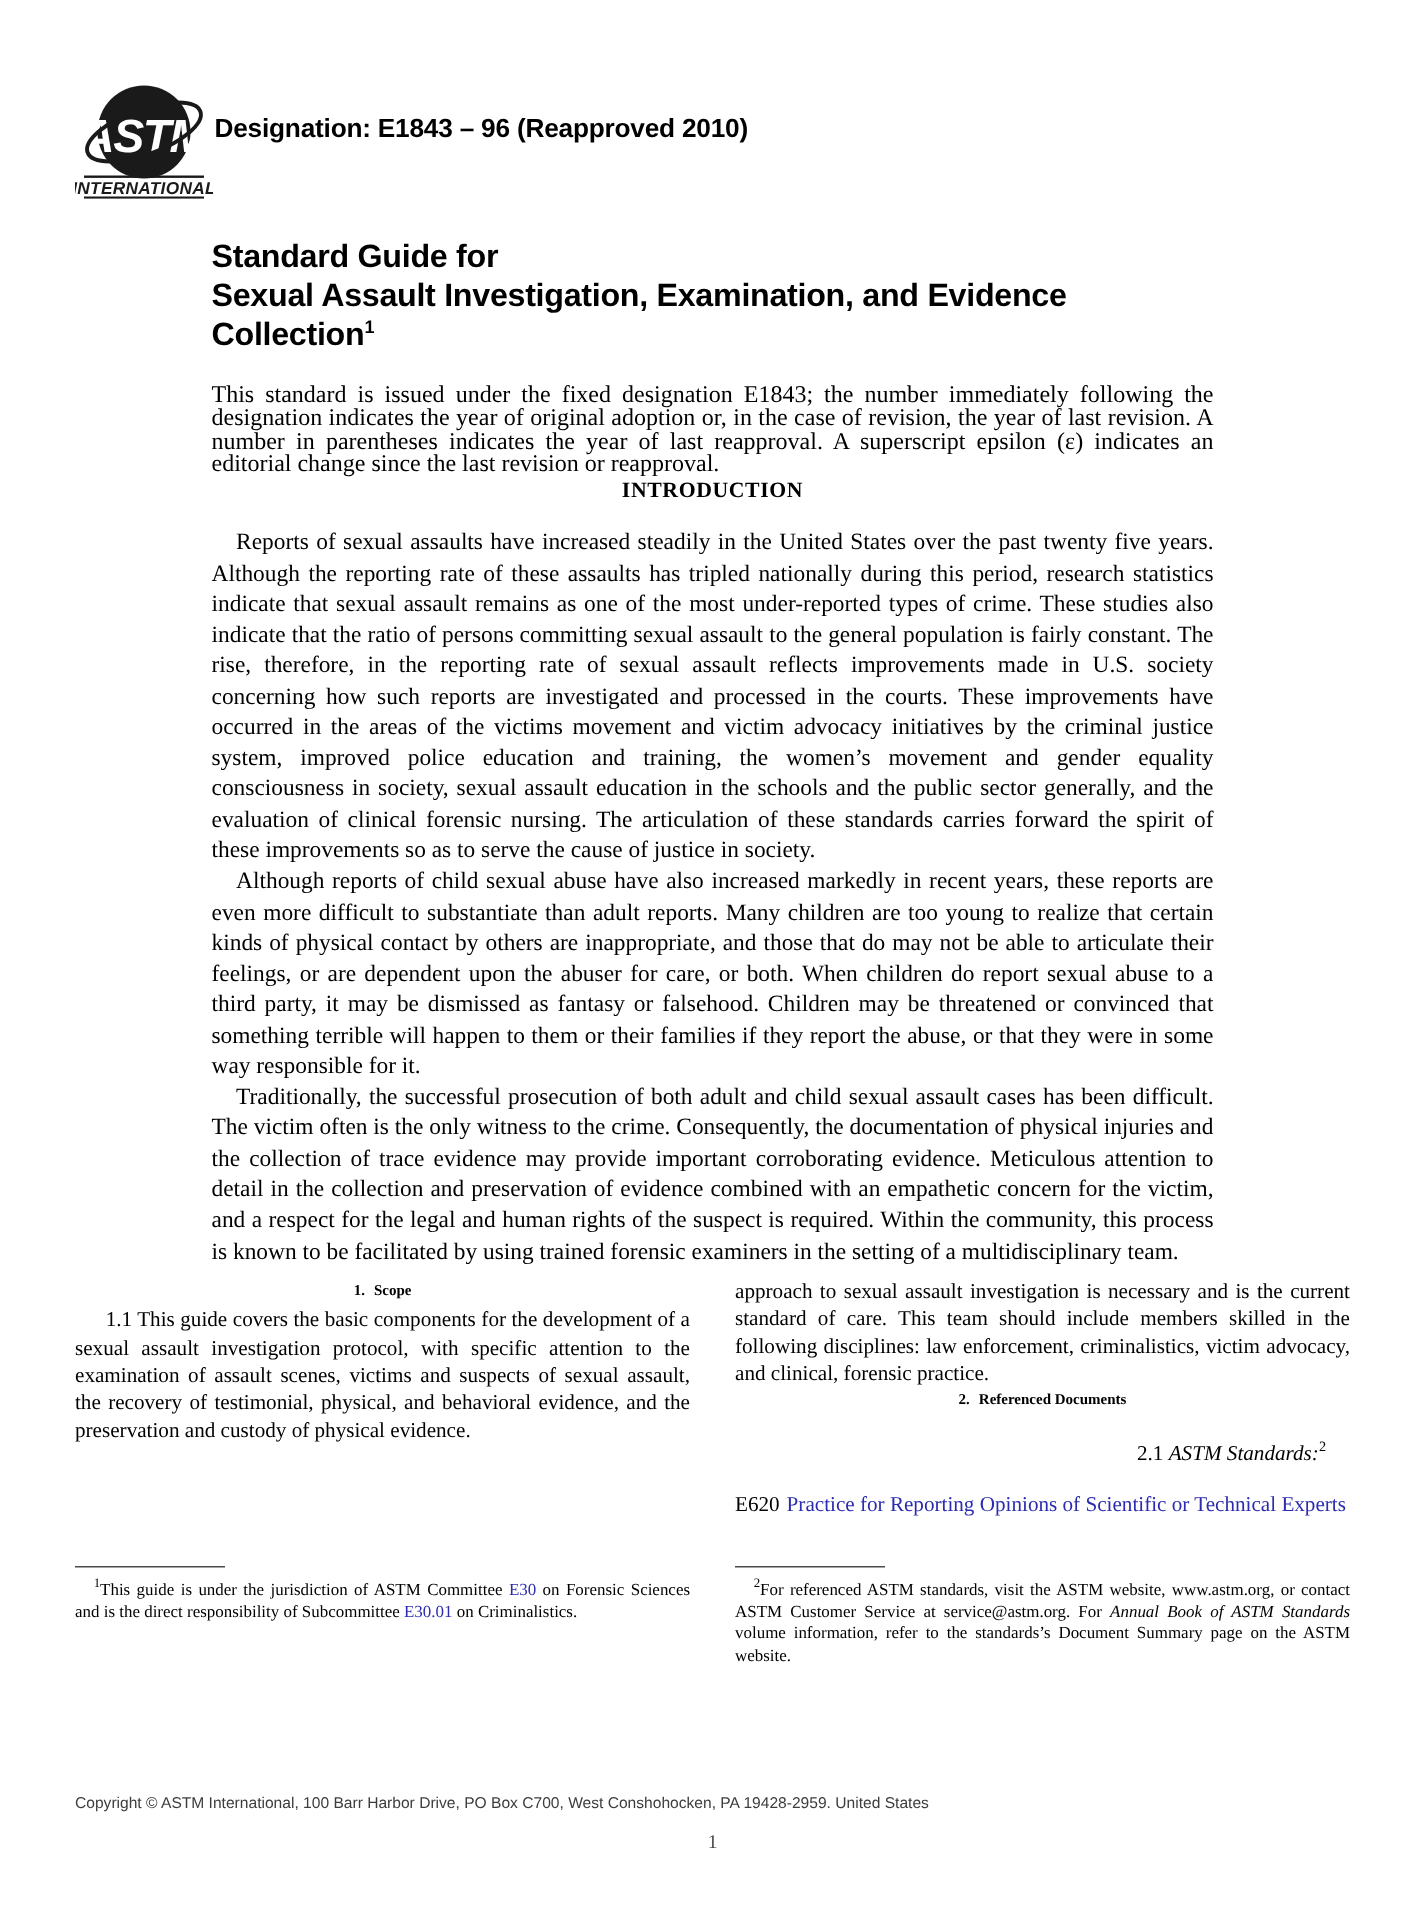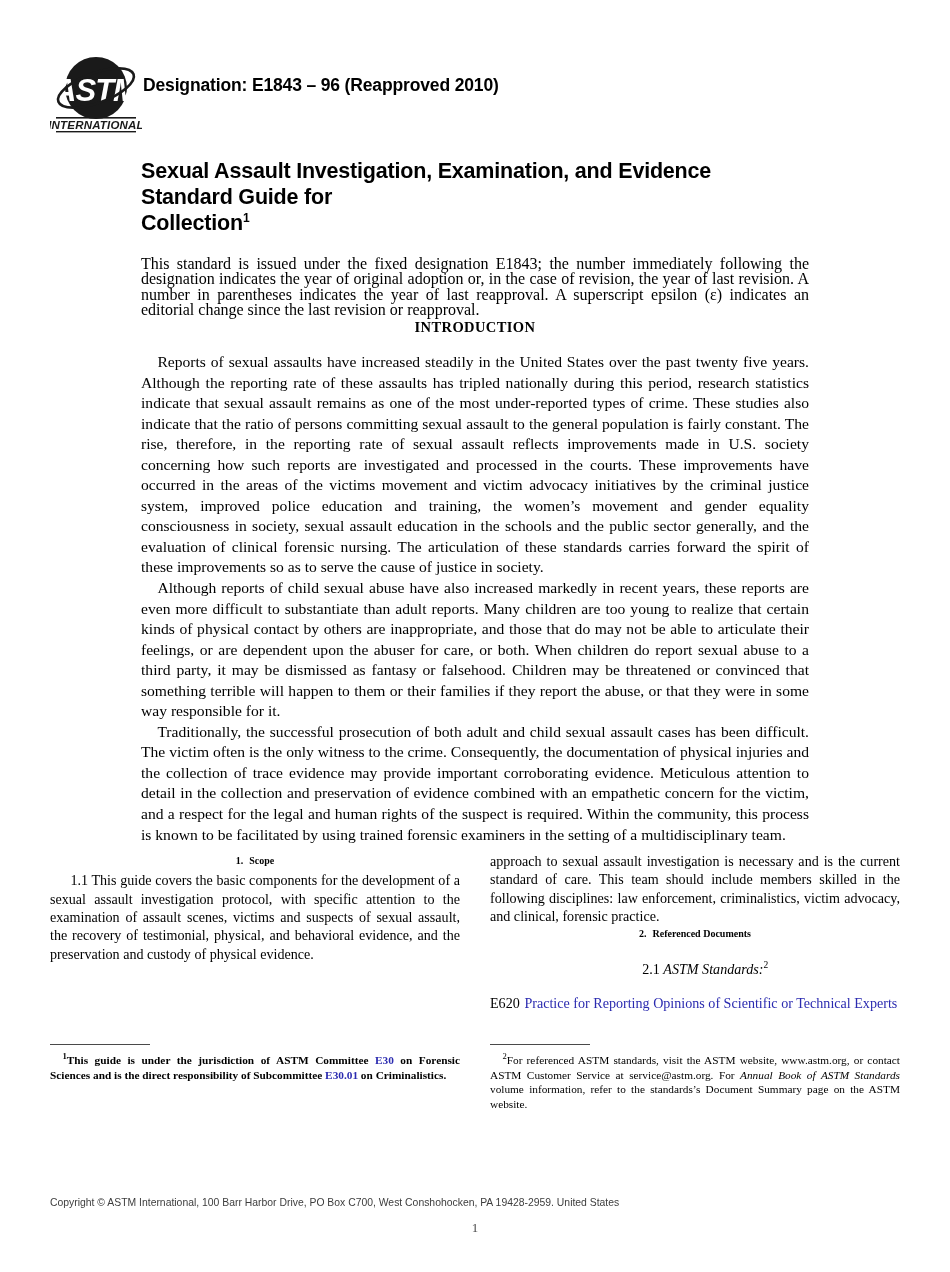--- a/index.html
+++ b/index.html
@@ -139,21 +139,21 @@
     margin: 0;
     text-indent: 1.45em;
     text-align: justify;
   }
   .para + .para { margin-top: 9px; }
   .para-cont { margin: 0; text-indent: 0; text-align: justify; }
 
   .subsec {
     margin: 16px;
     text-indent: 1.45em;
-    text-align: center;
+    text-align: right;
   }
   .subsec .it { font-style: italic; }
   .subsec sup { font-size: 9.5px; vertical-align: super; line-height: 0; }
 
   .ref-entry {
     margin: 0;
     text-indent: 0;
     padding-left: 2.55em;
     text-align: justify;
   }
@@ -165,21 +165,21 @@
 
   
   .footnotes {
     position: absolute;
     left: 50px;
     top: 1044px;
     width: 850px;
     height: 120px;
   }
   .fn-col { position: absolute; top: 0; width: 410px; }
-  .fn-col.left  { left: 0px; font-weight: bold; }
+  .fn-col.left  { left: 0px; }
   .fn-col.right { left: 440px; }
   .fn-rule {
     width: 100px;
     height: 1px;
     background: #4a4a4a;
     margin: 0 0 8px 0;
   }
   .fn-text {
     font-size: 11.3px;
     line-height: 14.6px;
@@ -231,22 +231,22 @@
         <rect x="6" y="62" width="80" height="1.6" fill="#1a1a1a"></rect>
         <text x="46" y="74" font-size="11.5" text-anchor="middle" fill="#1a1a1a" font-family="Liberation Sans, sans-serif" font-weight="bold" font-style="italic" letter-spacing="0.2">INTERNATIONAL</text>
         <rect x="6" y="76" width="80" height="1.4" fill="#1a1a1a"></rect>
       </svg>
     </div>
 
     <div class="designation">Designation: E1843 – 96 (Reapproved 2010)</div>
   </div>
 
   <div class="title-block">
+    <div class="title-line">Standard Guide for</div>
     <div class="title-line">Sexual Assault Investigation, Examination, and Evidence</div>
-    <div class="title-line">Standard Guide for</div>
     <div class="title-line"><span>Collection</span><sup>1</sup></div>
   </div>
 
   <div class="notice">This standard is issued under the fixed designation E1843; the number immediately following the designation indicates the year of original adoption or, in the case of revision, the year of last revision. A number in parentheses indicates the year of last reapproval. A superscript epsilon (ε) indicates an editorial change since the last revision or reapproval.</div>
 
   <div class="intro-heading">INTRODUCTION</div>
 
   <div class="intro-body">
     <p>Reports of sexual assaults have increased steadily in the United States over the past twenty five years. Although the reporting rate of these assaults has tripled nationally during this period, research statistics indicate that sexual assault remains as one of the most under-reported types of crime. These studies also indicate that the ratio of persons committing sexual assault to the general population is fairly constant. The rise, therefore, in the reporting rate of sexual assault reflects improvements made in U.S. society concerning how such reports are investigated and processed in the courts. These improvements have occurred in the areas of the victims movement and victim advocacy initiatives by the criminal justice system, improved police education and training, the women’s movement and gender equality consciousness in society, sexual assault education in the schools and the public sector generally, and the evaluation of clinical forensic nursing. The articulation of these standards carries forward the spirit of these improvements so as to serve the cause of justice in society.</p>
     <p>Although reports of child sexual abuse have also increased markedly in recent years, these reports are even more difficult to substantiate than adult reports. Many children are too young to realize that certain kinds of physical contact by others are inappropriate, and those that do may not be able to articulate their feelings, or are dependent upon the abuser for care, or both. When children do report sexual abuse to a third party, it may be dismissed as fantasy or falsehood. Children may be threatened or convinced that something terrible will happen to them or their families if they report the abuse, or that they were in some way responsible for it.</p>

